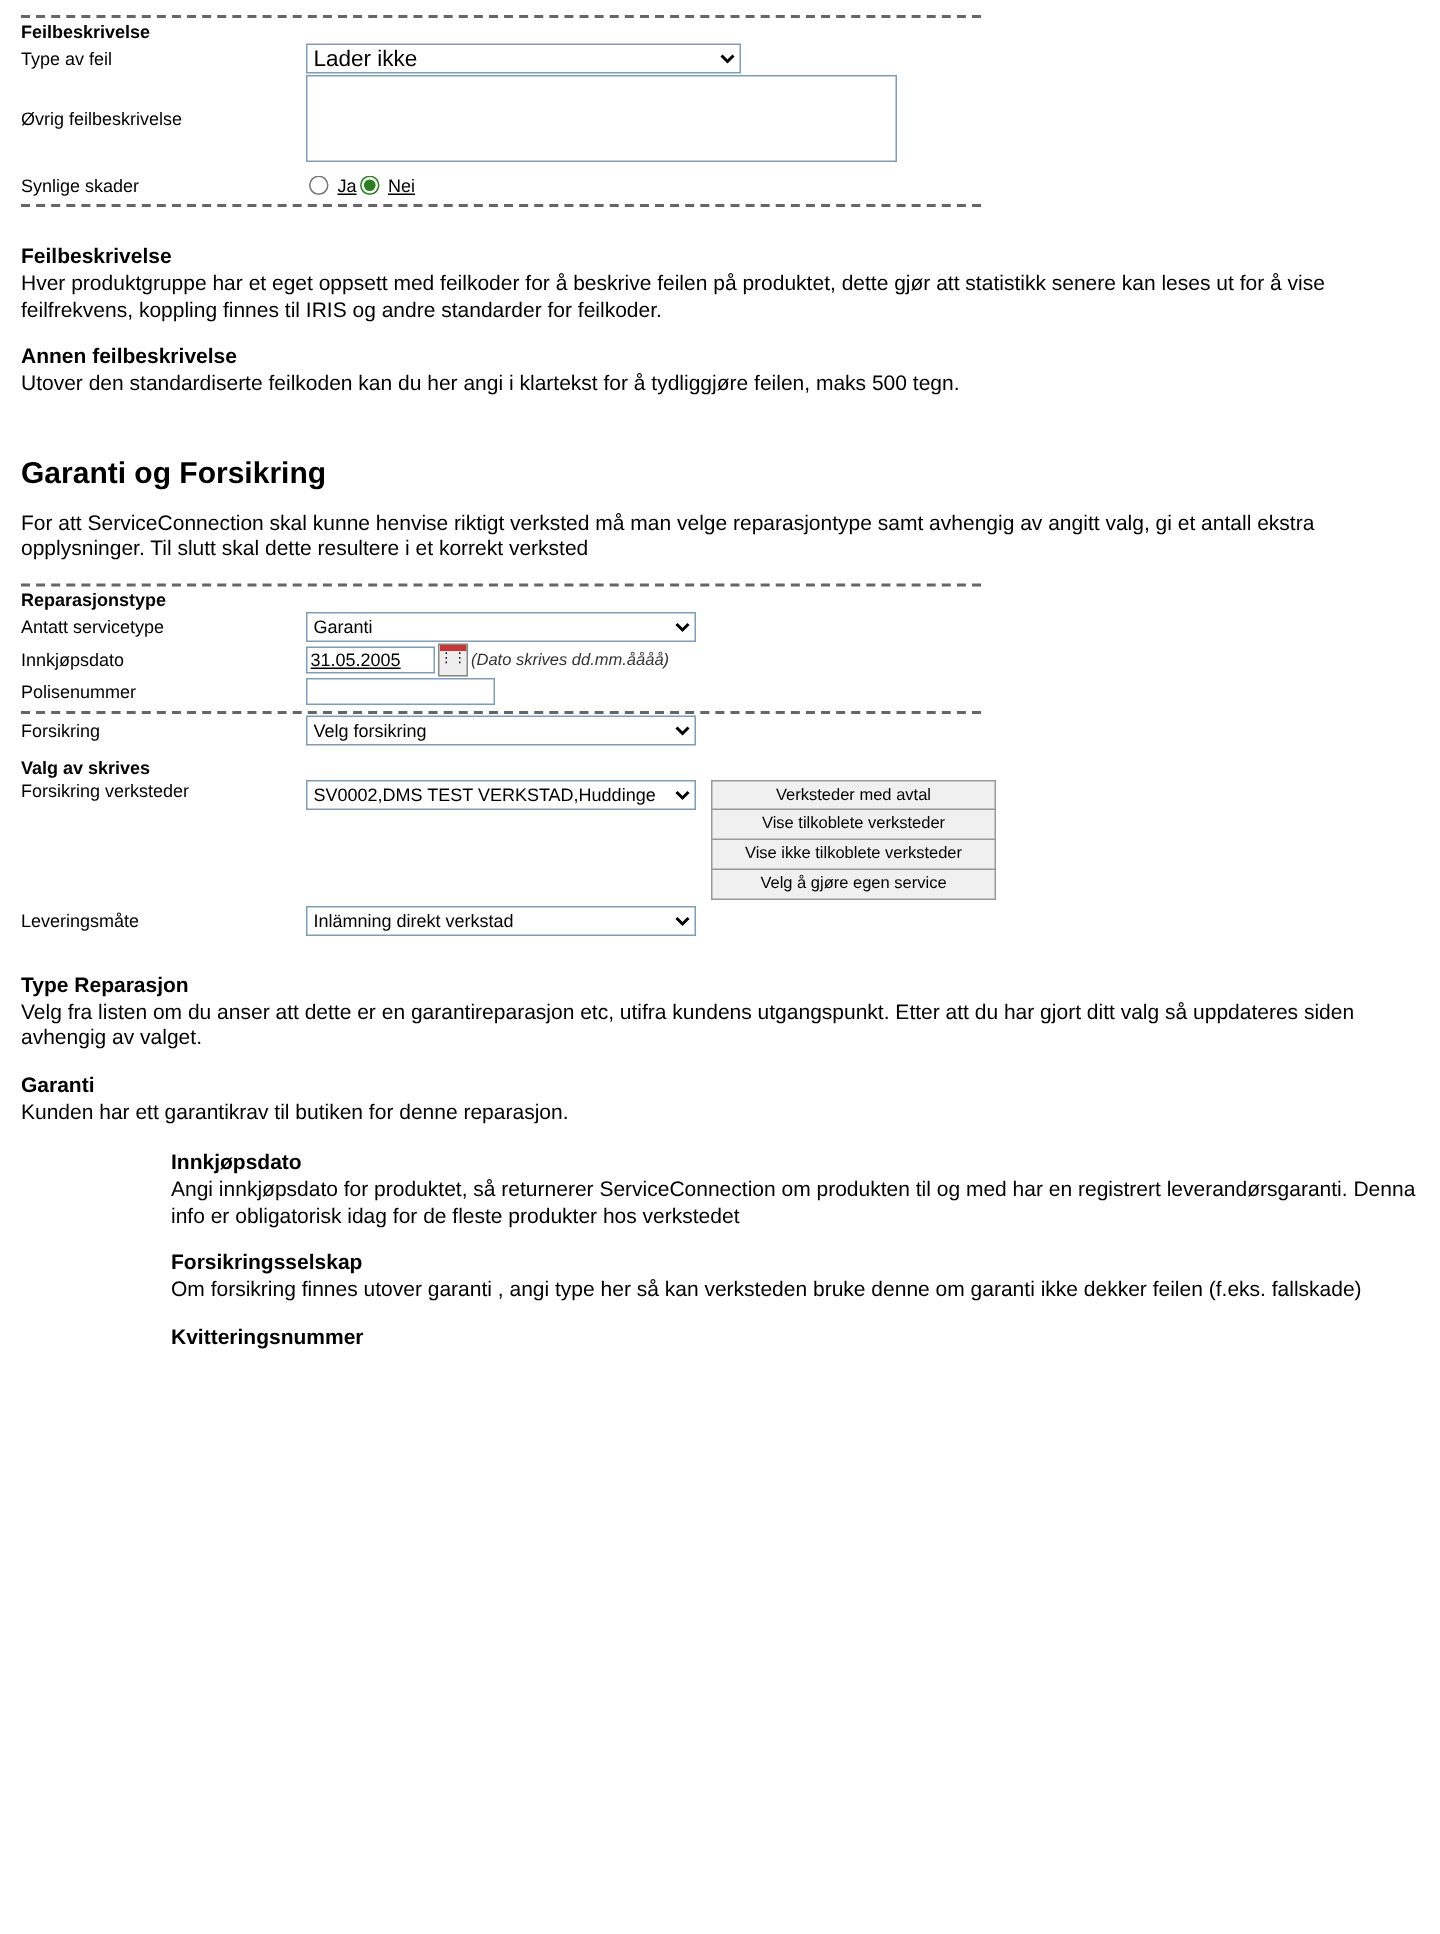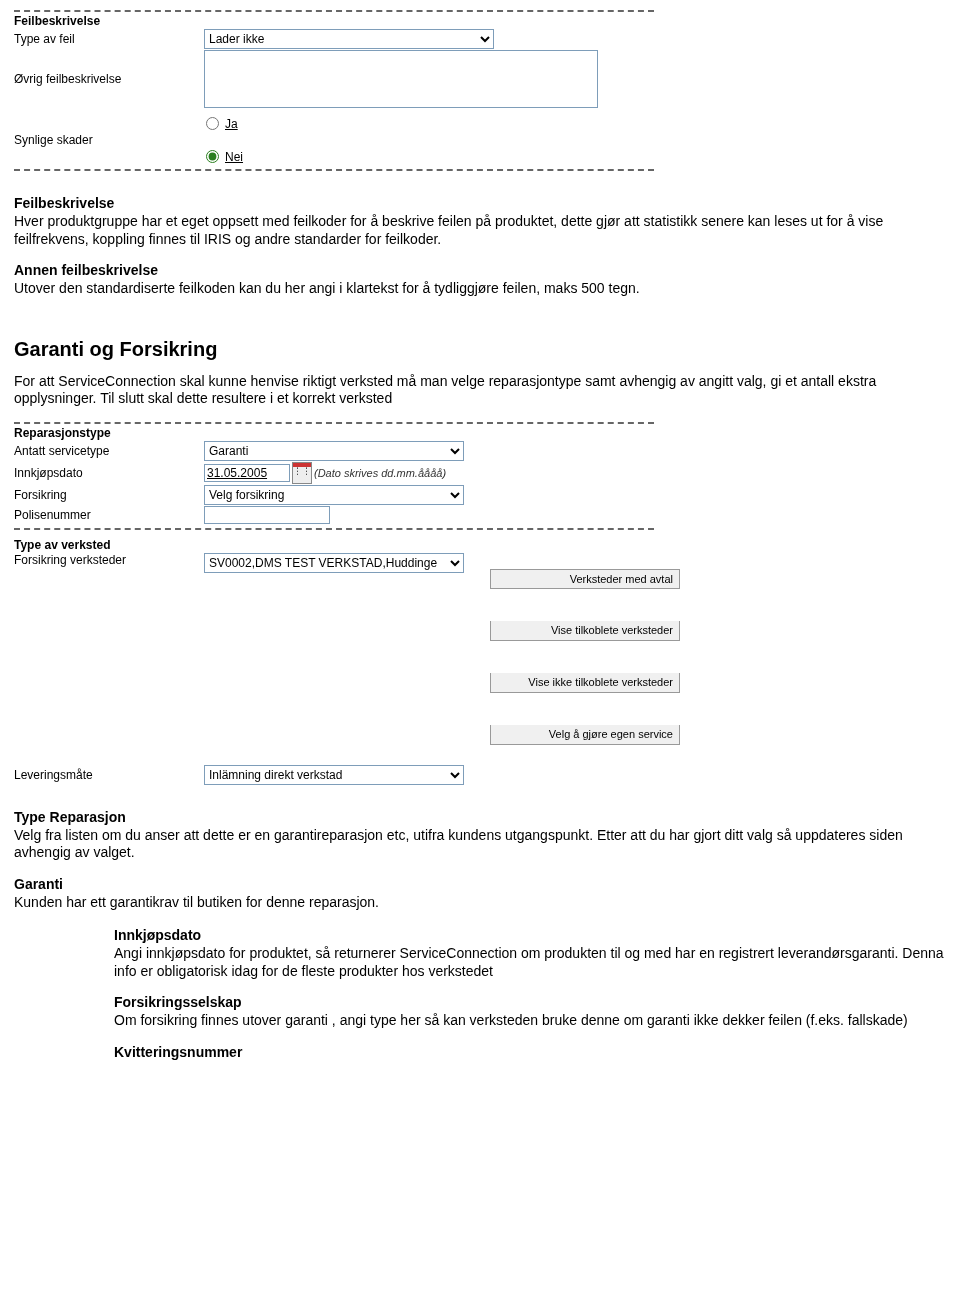--- a/index.html
+++ b/index.html
@@ -37,21 +37,21 @@
     font-size: 12px;
   }
   .row label.col-label {
     width: 190px;
     flex-shrink: 0;
     font-size: 12px;
   }
   select.wide {
     width: 290px;
     height: 20px;
-    font-size: 12px;
+    font-size: 15px;
     border: 1px solid #7e9db9;
     background: #fff;
   }
   select.medium {
     width: 260px;
     height: 20px;
     font-size: 12px;
     border: 1px solid #7e9db9;
     background: #fff;
   }
@@ -67,22 +67,22 @@
     height: 16px;
     font-size: 12px;
     padding: 0 2px;
     text-decoration: underline;
   }
   input.date-input {
     width: 80px;
   }
   .radio-group {
     display: flex;
-    flex-direction: column;
-    gap: 16px;
+    flex-direction: row;
+    gap: 0;
     text-decoration: underline;
   }
   .radio-line {
     display: flex;
     align-items: center;
     gap: 4px;
   }
   input[type=radio] {
     margin: 2px;
     accent-color: #2a7f1f;
@@ -123,23 +123,23 @@
   }
   .workshop-buttons {
     display: flex;
     flex-direction: column;
     margin-left: 10px;
   }
   .workshop-buttons button {
     background: #f0f0f0;
     border: 1px solid #999;
     font-size: 11px;
-    text-align: right;
+    text-align: center;
     padding: 2px 6px;
-    margin: 16px;
+    margin: 0;
     min-width: 190px;
     height: 20px;
     cursor: pointer;
   }
   .workshop-buttons button + button {
     border-top: none;
   }
   .indent-block {
     margin-left: 100px;
     margin-top: 16px;
@@ -207,35 +207,35 @@
     </select>
   </div>
 
   <div class="row" style="align-items:center;">
     <label class="col-label">Innkjøpsdato</label>
     <input class="text date-input" value="31.05.2005" style="">
     <span class="cal-icon">⋮⋮</span>
     <span class="hint">(Dato skrives dd.mm.åååå)</span>
   </div>
 
-  <div class="row">
-    <label class="col-label">Forsikring</label>
-    <select class="medium">
-      <option>Velg forsikring</option>
-    </select>
-  </div>
-
   <div class="row dashed-bottom">
     <label class="col-label">Polisenummer</label>
     <input class="text" style="width: 120px;" value="">
   </div>
+
+  <div class="row">
+    <label class="col-label">Forsikring</label>
+    <select class="medium">
+      <option>Velg forsikring</option>
+    </select>
+  </div>
 </div>
 
 <div class="fieldset" style="margin-top:2px;">
-  <div class="legend">Type av verksted</div>
+  <div class="legend">Valg av skrives</div>
 
   <div class="row" style="align-items:flex-start;">
     <label class="col-label">Forsikring verksteder</label>
     <select class="medium">
       <option>SV0002,DMS TEST VERKSTAD,Huddinge</option>
     </select>
     <div class="workshop-buttons">
       <button>Verksteder med avtal</button>
       <button>Vise tilkoblete verksteder</button>
       <button>Vise ikke tilkoblete verksteder</button>

